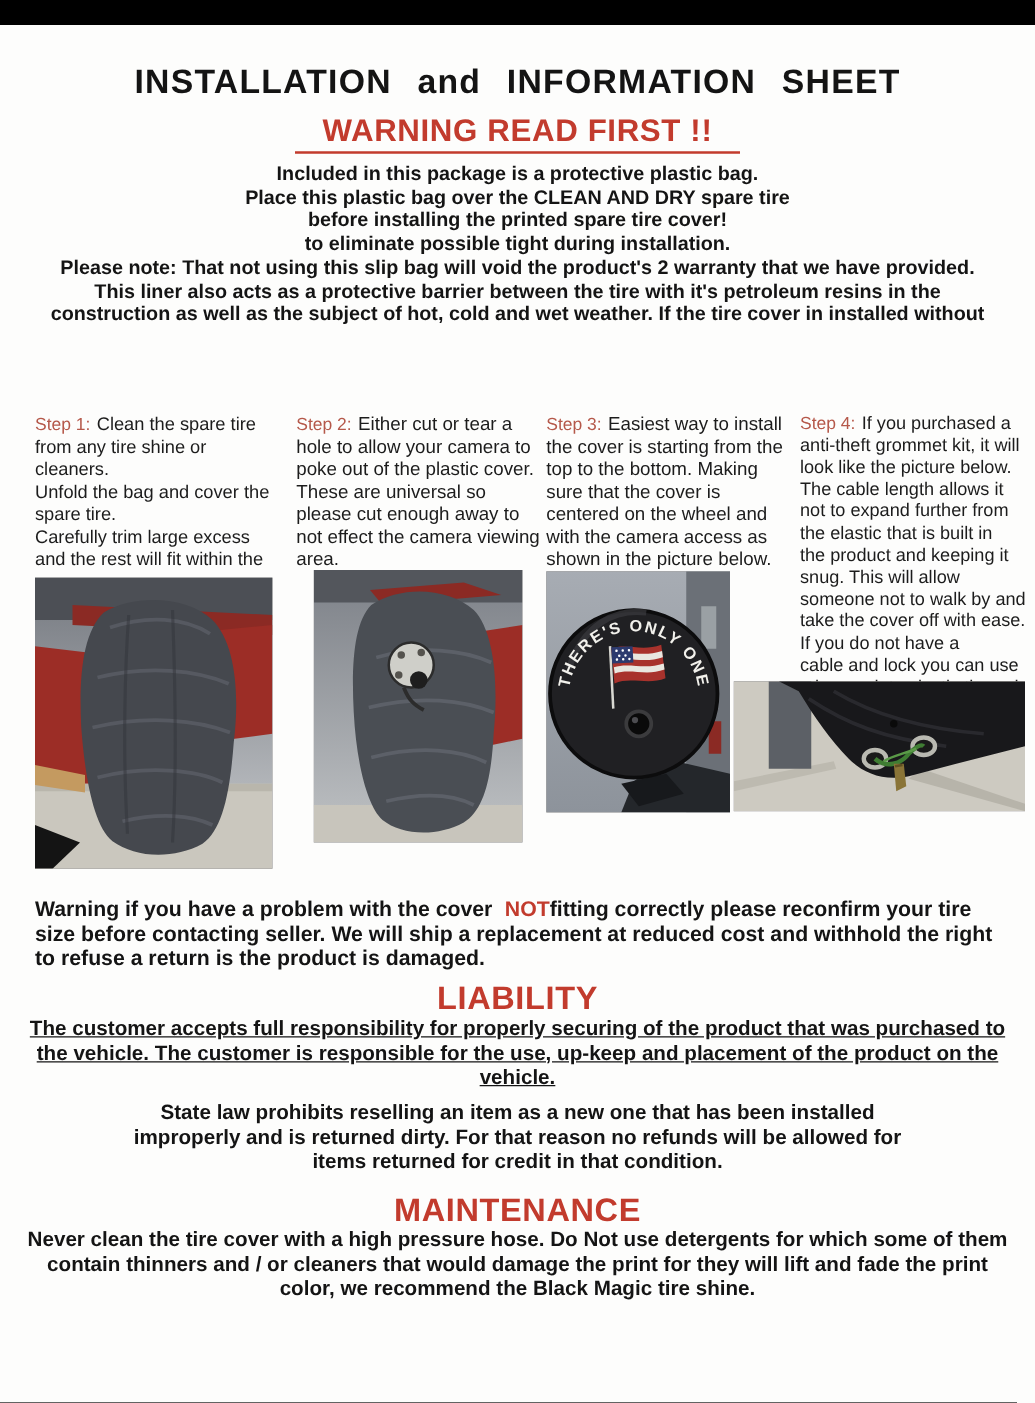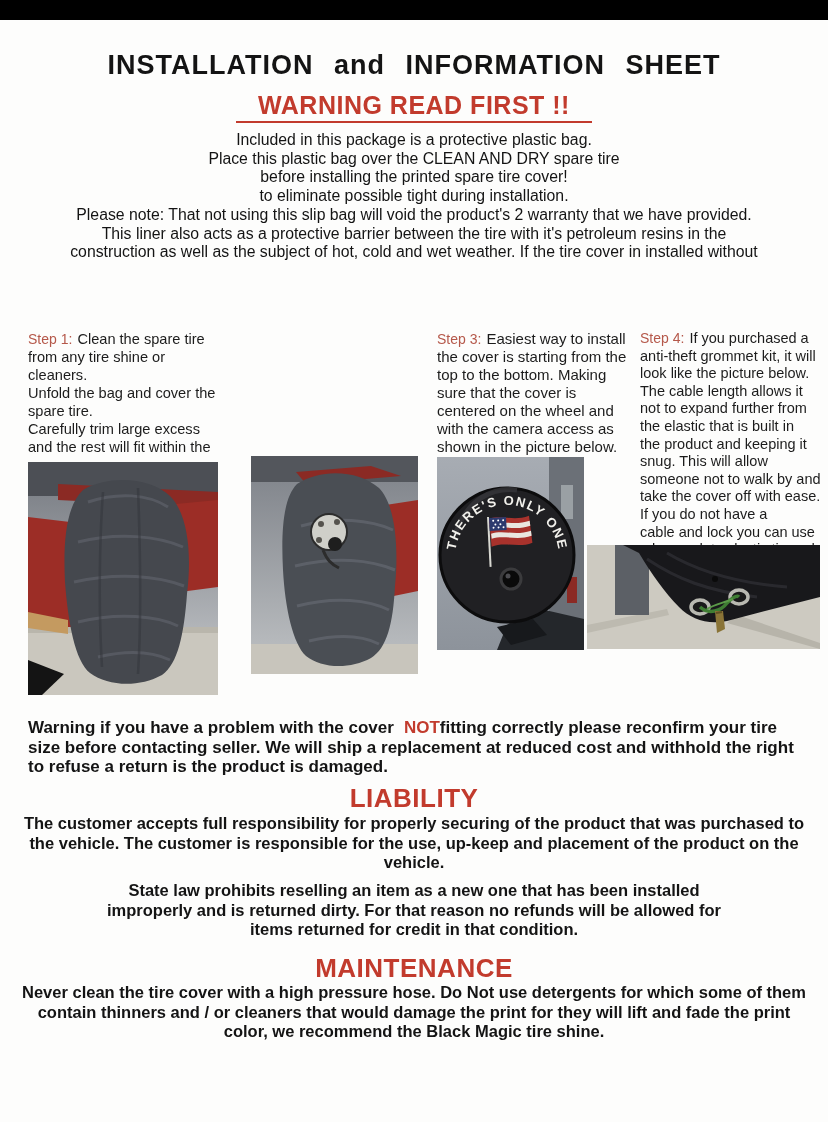--- a/index.html
+++ b/index.html
@@ -19,21 +19,21 @@
     color:#141414;
   }
   .warn-wrap { left:0; right:0; top:71px; text-align:center; }
   .warn-heading {
     display:inline-block; font-size:25px; font-weight:bold; letter-spacing:.5px;
     color:var(--red,#c23b2d); border-bottom:2px solid var(--red,#c23b2d);
     padding:0 22px 1px 22px;
   }
   .intro {
     left:0; right:0; top:111px; text-align:center;
-    font-size:15.8px; font-weight:normal; line-height:18.7px; color:#141414;
+    font-size:15.8px; font-weight:bold; line-height:18.7px; color:#141414;
   }
 
   .step { top:310px; font-size:15px; line-height:18px; color:#1c1c1c; }
   .step .step-label {
     color:var(--stepred,#b5584a); font-size:14px; font-weight:400;
     margin-right:5px;
   }
   .step .step-body { white-space:pre-line; }
   .step1 { left:28px;  width:192px; }
   .step1 .step-body { font-weight:normal; font-size:14.6px; }
@@ -58,21 +58,21 @@
     left:0; right:0; text-align:center; font-size:26px; font-weight:bold;
     letter-spacing:.5px; color:var(--red,#c23b2d);
   }
   .liability-heading { top:763px; }
   .maintenance-heading { top:933px; }
 
   .center-para {
     left:0; right:0; text-align:center; font-size:16.5px; font-weight:bold;
     line-height:19.5px; color:#141414;
   }
-  .liability-para { top:794px; }
+  .liability-para { top:794px;text-decoration:underline; }
   .liability-para .inner { width:790px; margin:0 auto; }
   .statelaw-para { top:861px; }
   .statelaw-para .inner { width:620px; margin:0 auto; }
   .maintenance-para { top:963px; }
   .maintenance-para .inner { width:790px; margin:0 auto; }
 </style>
 </head>
 <body>
 
 <div class="canvas">
@@ -91,20 +91,23 @@
       <div>to eliminate possible tight during installation.</div>
       <div>Please note: That not using this slip bag will void the product's 2 warranty that we have provided.</div>
       <div>This liner also acts as a protective barrier between the tire with it's petroleum resins in the</div>
       <div>construction as well as the subject of hot, cold and wet weather.  If the tire cover in installed without</div>
     </div>
 
     <div class="abs step step1">
       <span class="step-label">Step 1:</span><span class="step-body">Clean the spare tire from any tire shine or cleaners.
  Unfold the bag and cover the spare tire.
 Carefully trim large excess and the rest will fit within the cover.</span>
+    </div>
+    <div class="abs step step2">
+      <span class="step-label">Step 2:</span><span class="step-body">Either cut or tear a hole to allow your camera to poke out of the plastic cover. These are universal so please cut enough away to not effect the camera viewing area.</span>
     </div>
     <div class="abs step step3">
       <span class="step-label">Step 3:</span><span class="step-body">Easiest way to install the cover is starting from the top to the bottom. Making sure that the cover is centered on the wheel and with the camera access as shown in the picture below.</span>
     </div>
     <div class="abs step step4">
       <span class="step-label">Step 4:</span><span class="step-body">If you purchased a anti-theft grommet kit, it will look like the picture below. The cable length allows it not to expand further from the elastic that is built in
 the product and keeping it snug. This will allow someone not to walk by and take the cover off with ease.
 If you do not have a
 cable and lock you can use a heavy duty plastic tie and draw it tight.</span>
     </div>

